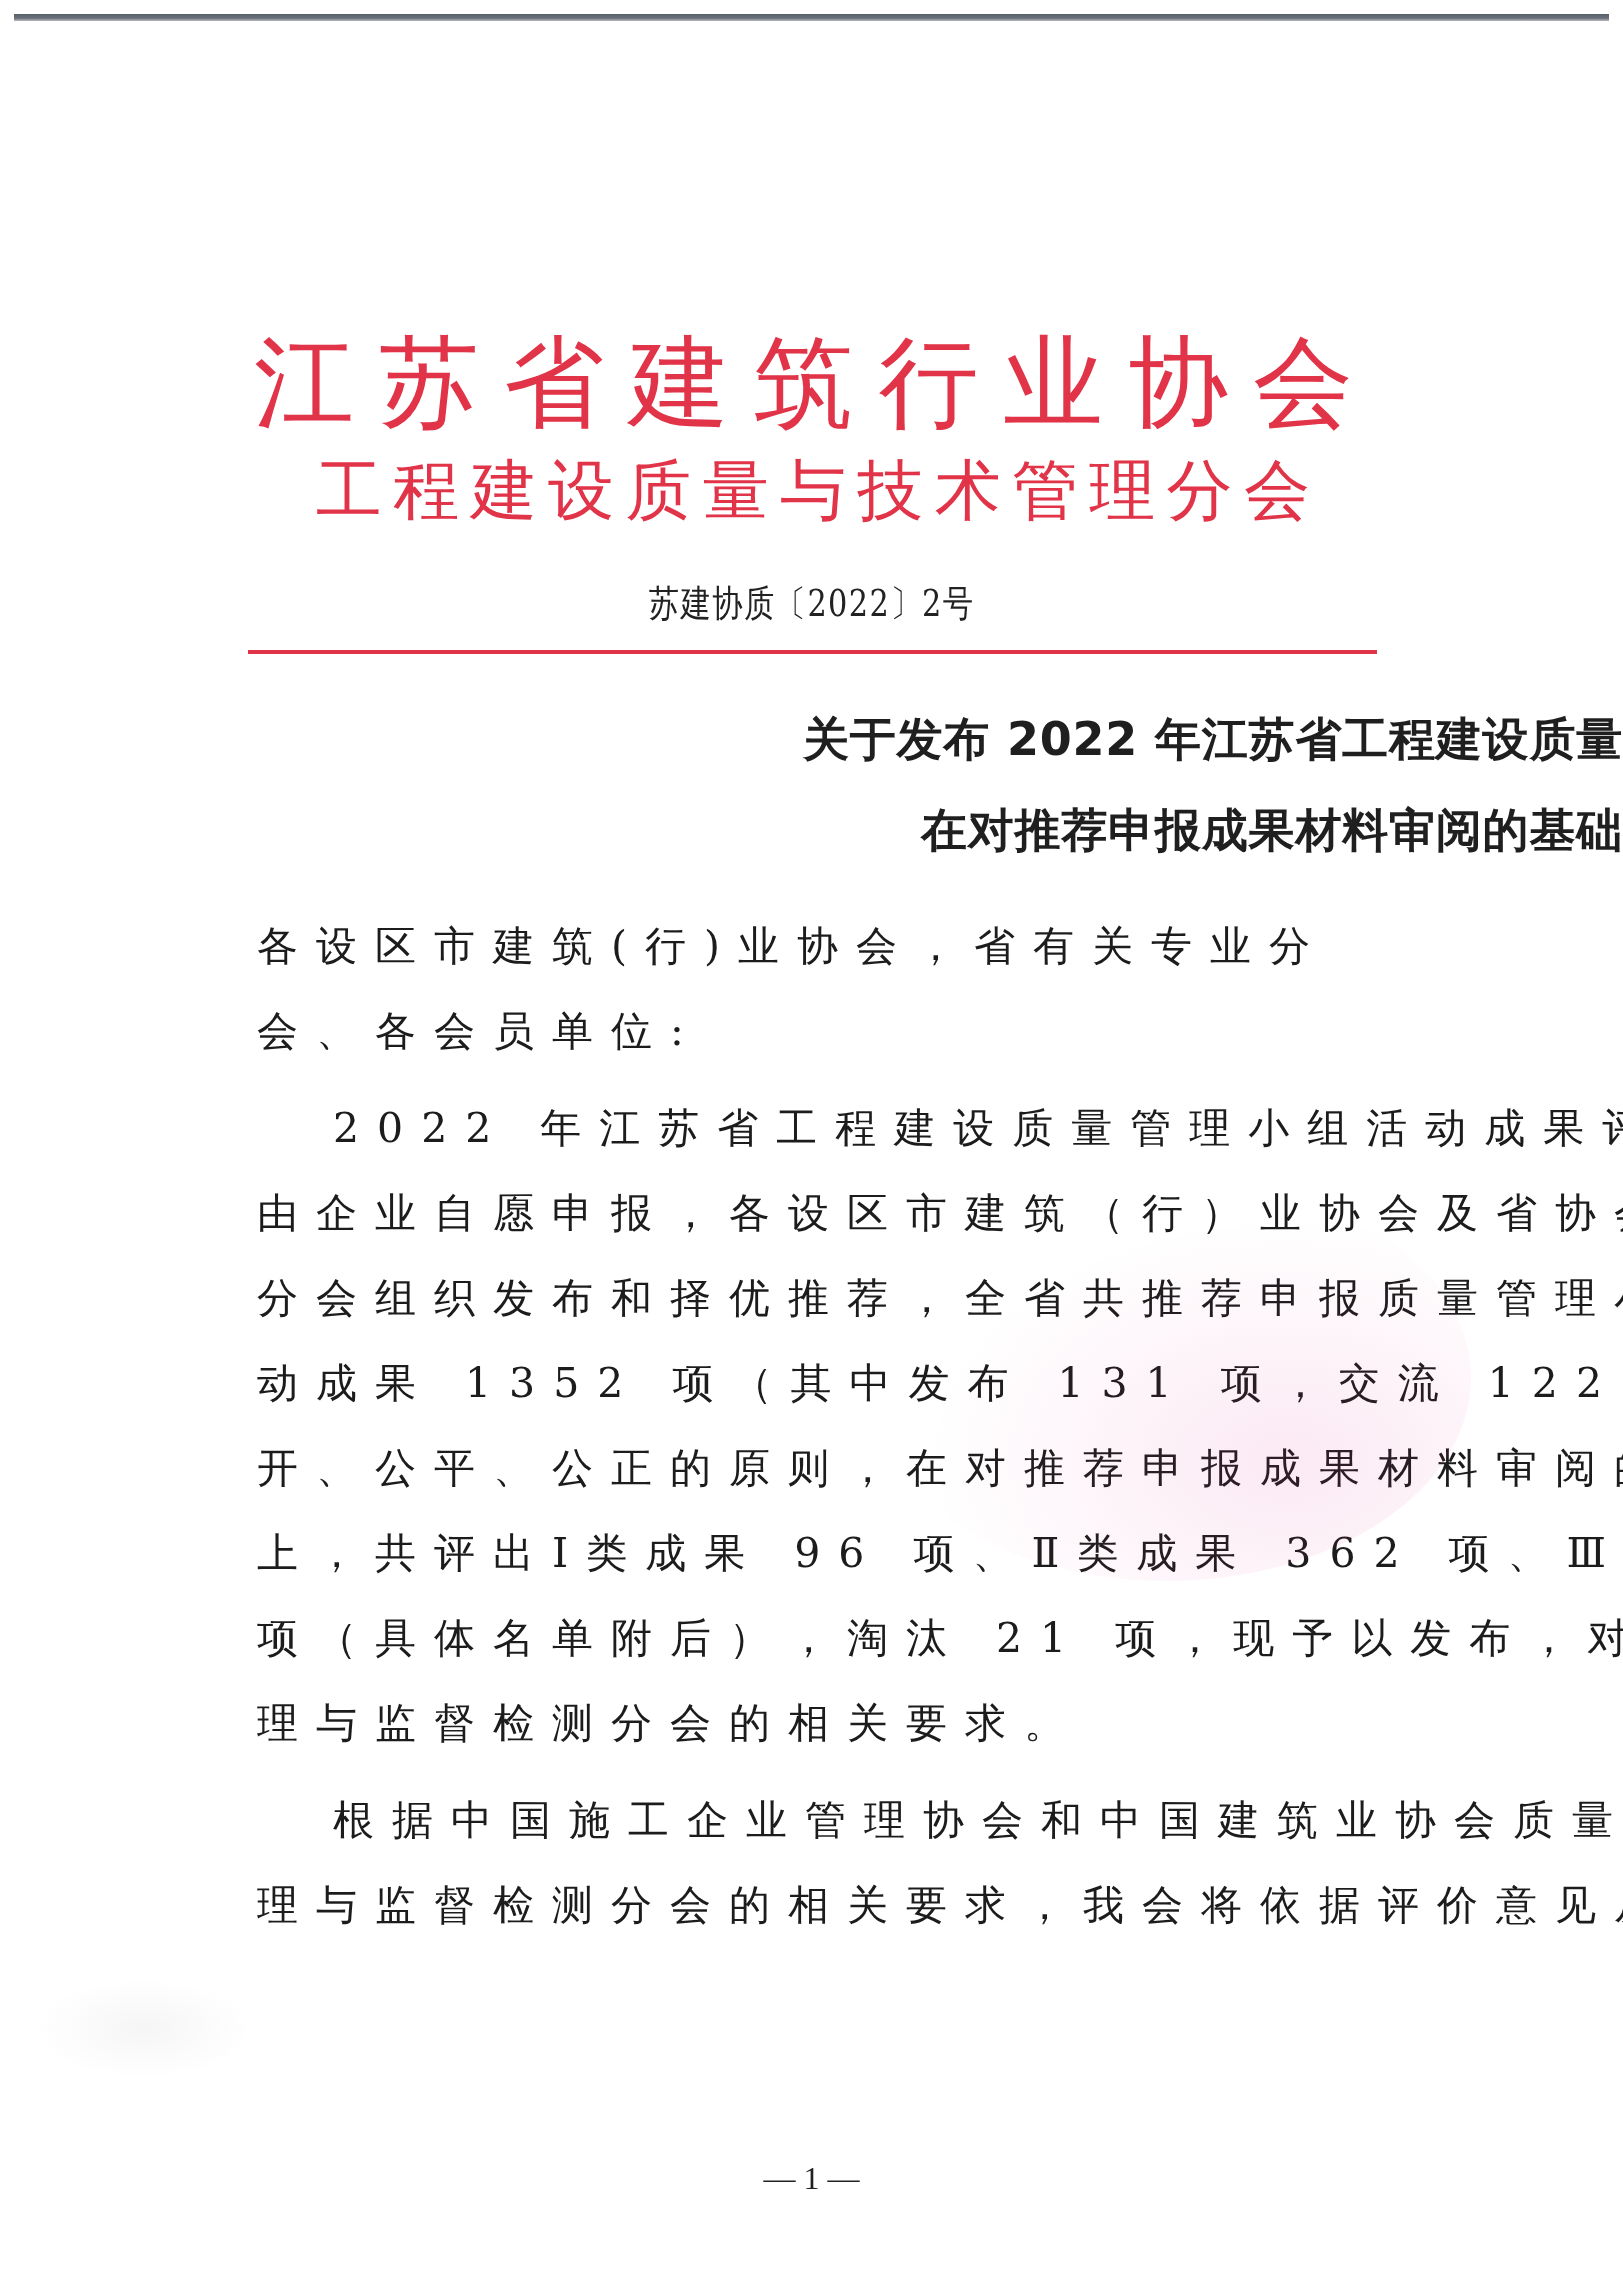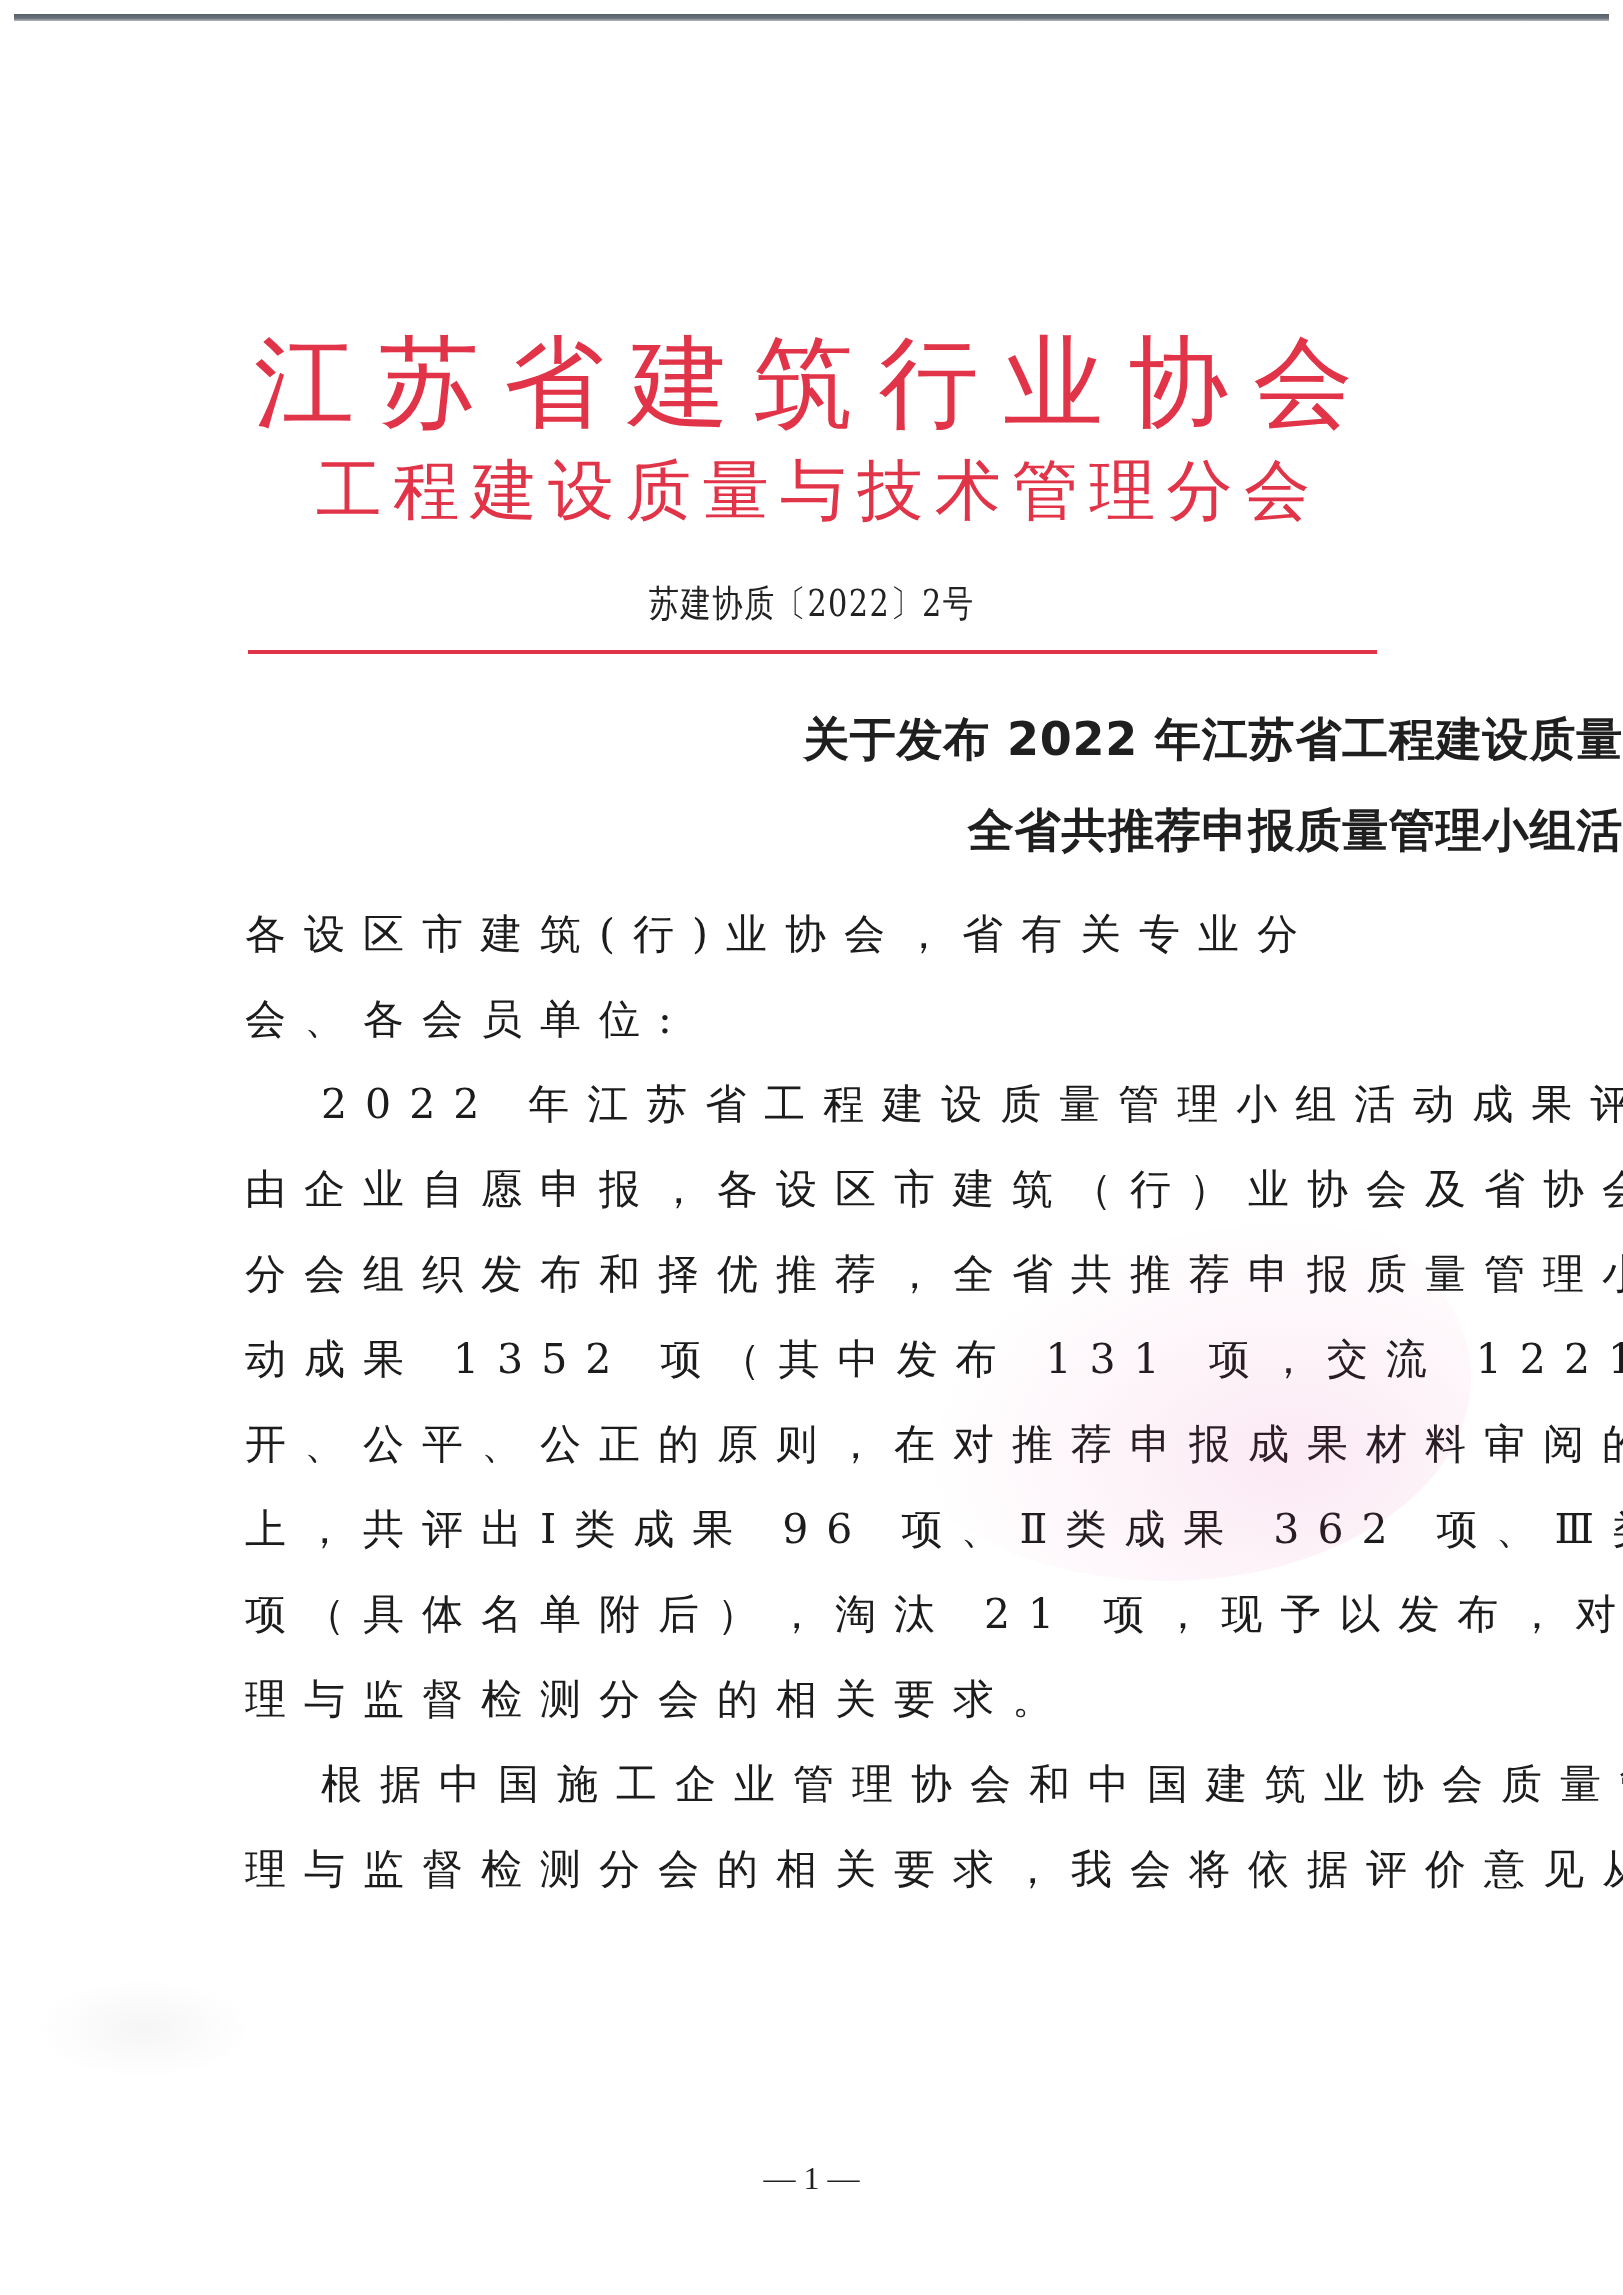--- a/index.html
+++ b/index.html
@@ -38,21 +38,21 @@
     font-family:"DejaVu Sans", sans-serif; font-weight:bold; font-size:46px; line-height:51px;
     color:#1f1f1f; letter-spacing:0.8px;
   }
   .heading.l1 { top:714px; }
   .heading.l2 { top:805px; }
   .body-text {
     position:absolute; left:245px; top:892px; width:1137px;
     font-family:"DejaVu Serif", serif; font-size:41px; line-height:85px;
     letter-spacing:18px; color:#1c1c1c;
   }
-  .body-text p { margin:0; }
+  .body-text p { margin:12px; }
   .salutation { text-indent:0; }
   .para { text-indent:76px; }
   .line { display:block; white-space:nowrap; }
   .page-num {
     position:absolute; left:0; width:1623px; top:2160px; text-align:center;
     font-family:"Liberation Serif", serif; font-size:32px; line-height:37px; color:#222;
   }
   .stamp-ghost {
     position:absolute; left:862px; top:1175px; width:609px; height:406px;
     border-radius:50%; pointer-events:none;
@@ -96,21 +96,21 @@
   <span>会</span>
 </div>
 
 <div class="doc-no">
   <span class="doc-no-inner">苏建协质〔2022〕2号</span>
 </div>
 
 <div class="red-rule" style="--red:#e23448;"></div>
 
 <div class="heading l1">关于发布 2022 年江苏省工程建设质量</div>
-<div class="heading l2">全省共推荐申报质量管理小组活</div>
+<div class="heading l2">在对推荐申报成果材料审阅的基础</div>
 
 <div class="body-text">
   <p class="salutation">各设区市建筑(行)业协会，省有关专业分会、各会员单位:</p>
   <p class="para">
     <span class="line">2022 年江苏省工程建设质量管理小组活动成果评价活动</span>
     <span class="line" style="text-indent:0">由企业自愿申报，各设区市建筑（行）业协会及省协会有关</span>
     <span class="line" style="text-indent:0">分会组织发布和择优推荐，全省共推荐申报质量管理小组活</span>
     <span class="line" style="text-indent:0">动成果 1352 项（其中发布 131 项，交流 1221 项）。按照公</span>
     <span class="line" style="text-indent:0">开、公平、公正的原则，在对推荐申报成果材料审阅的基础</span>
     <span class="line" style="text-indent:0">上，共评出Ⅰ类成果 96 项、Ⅱ类成果 362 项、Ⅲ类成果 873</span>

